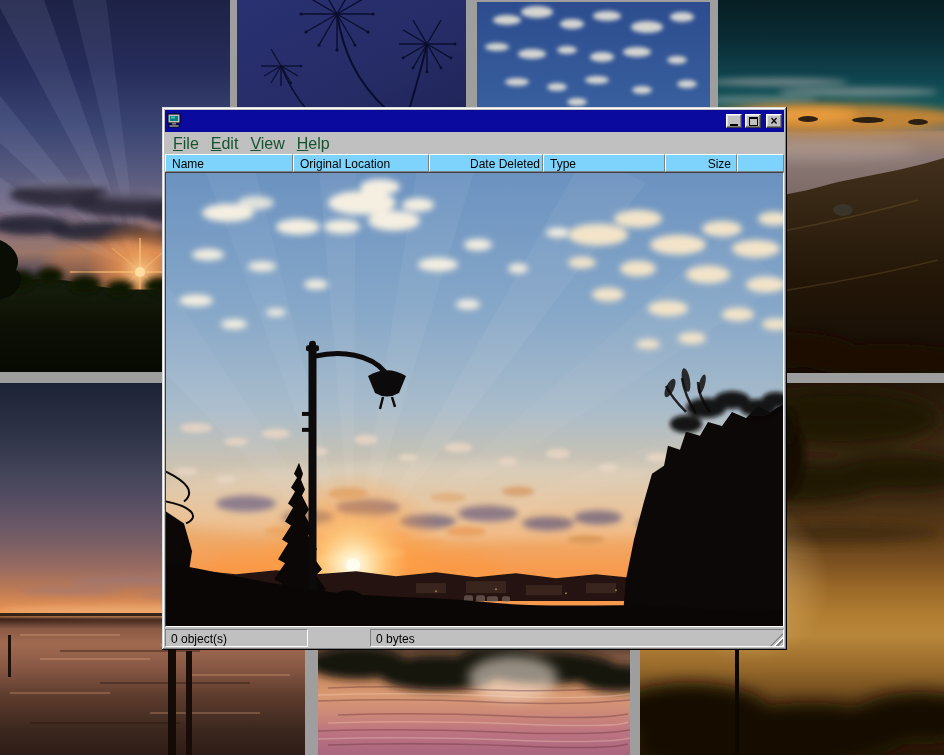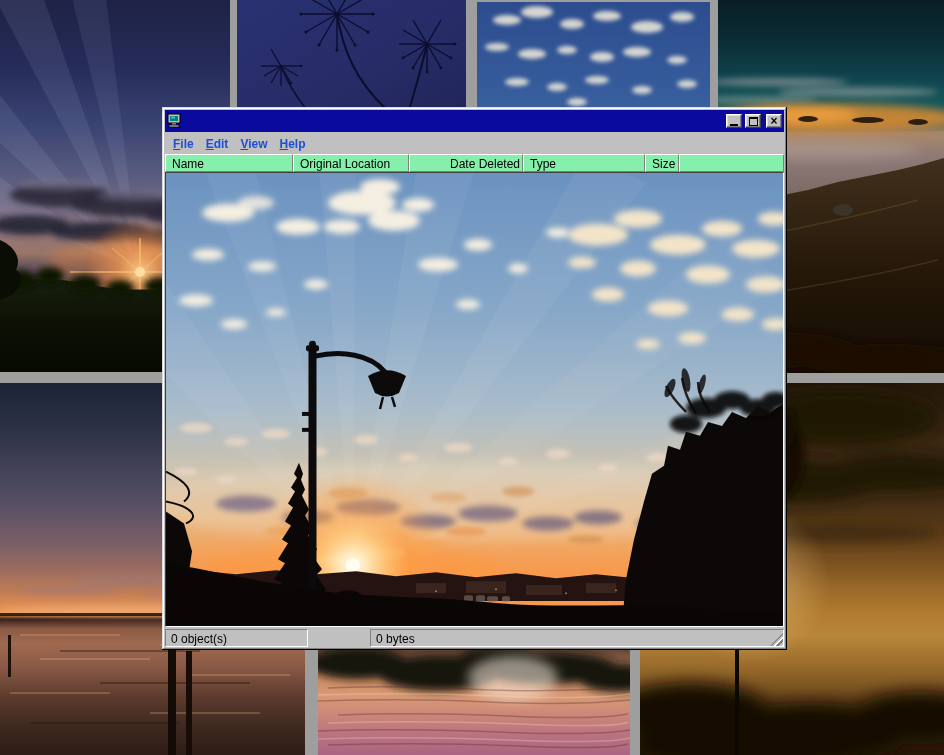--- a/index.html
+++ b/index.html
@@ -42,28 +42,28 @@
   .tb-spacer{flex:1;}
   .tb-btn{width:16px;height:14px;background:#c0c0c0;box-sizing:border-box;
     border:1px solid;border-color:#fff #404040 #404040 #fff;
     box-shadow:inset -1px -1px 0 #808080, inset 1px 1px 0 #dfdfdf;
     display:flex;align-items:center;justify-content:center;position:relative;}
   .tb-btn.close{margin-left:2px;}
   .g-min{width:8px;height:2px;background:#000;margin-top:7px;}
   .g-max{width:9px;height:9px;box-sizing:border-box;border:1px solid #000;border-top-width:2px;}
   .g-close{font-size:12px;font-weight:bold;line-height:10px;color:#000;}
   .menubar{height:20px;min-height:20px;display:flex;align-items:center;padding:2px 2px 0 2px;}
-  .menu-item{font-size:12px;color:#1d4ed8;padding:2px 6px;font-weight:bold;}
+  .menu-item{font-size:16px;color:#14532d;padding:2px 6px;}
   .mk{text-decoration:underline;}
   .colheaders{height:18px;min-height:18px;display:flex;}
-  .col{box-sizing:border-box;height:18px;background:#86efac;font-size:12px;color:#000;
+  .col{box-sizing:border-box;height:18px;background:#7dd3fc;font-size:12px;color:#000;
     padding:2px 4px 0 6px;border:1px solid;border-color:#fff #808080 #808080 #fff;
     white-space:nowrap;overflow:hidden;}
-  .col.c0{width:128px;}.col.c1{width:116px;}.col.c2{width:114px;padding-left:40px;}.col.c3{width:122px;}
-  .col.c4{width:34px;text-align:right;padding-right:5px;}
+  .col.c0{width:128px;}.col.c1{width:136px;}.col.c2{width:114px;padding-left:40px;}.col.c3{width:122px;}
+  .col.c4{width:72px;text-align:right;padding-right:5px;}
   .col.c5{flex:1;}
   .content{flex:1;position:relative;overflow:hidden;box-sizing:border-box;
     border:1px solid;border-color:#404040 #fff #fff #404040;background:#000;}
   .content svg{position:absolute;inset:0;width:100%;height:100%;display:block;}
   .statusbar{height:18px;min-height:18px;margin-top:2px;display:flex;gap:18px;position:relative;}
   .sp{box-sizing:border-box;height:18px;font-size:12px;color:#000;padding:2px 0 0 5px;
     border:1px solid;border-color:#808080 #fff #fff #808080;white-space:nowrap;overflow:hidden;}
   .sp1{width:143px;}
   .sp2{flex:1;margin-left:44px;}
   .grip{position:absolute;right:1px;bottom:1px;width:13px;height:13px;

